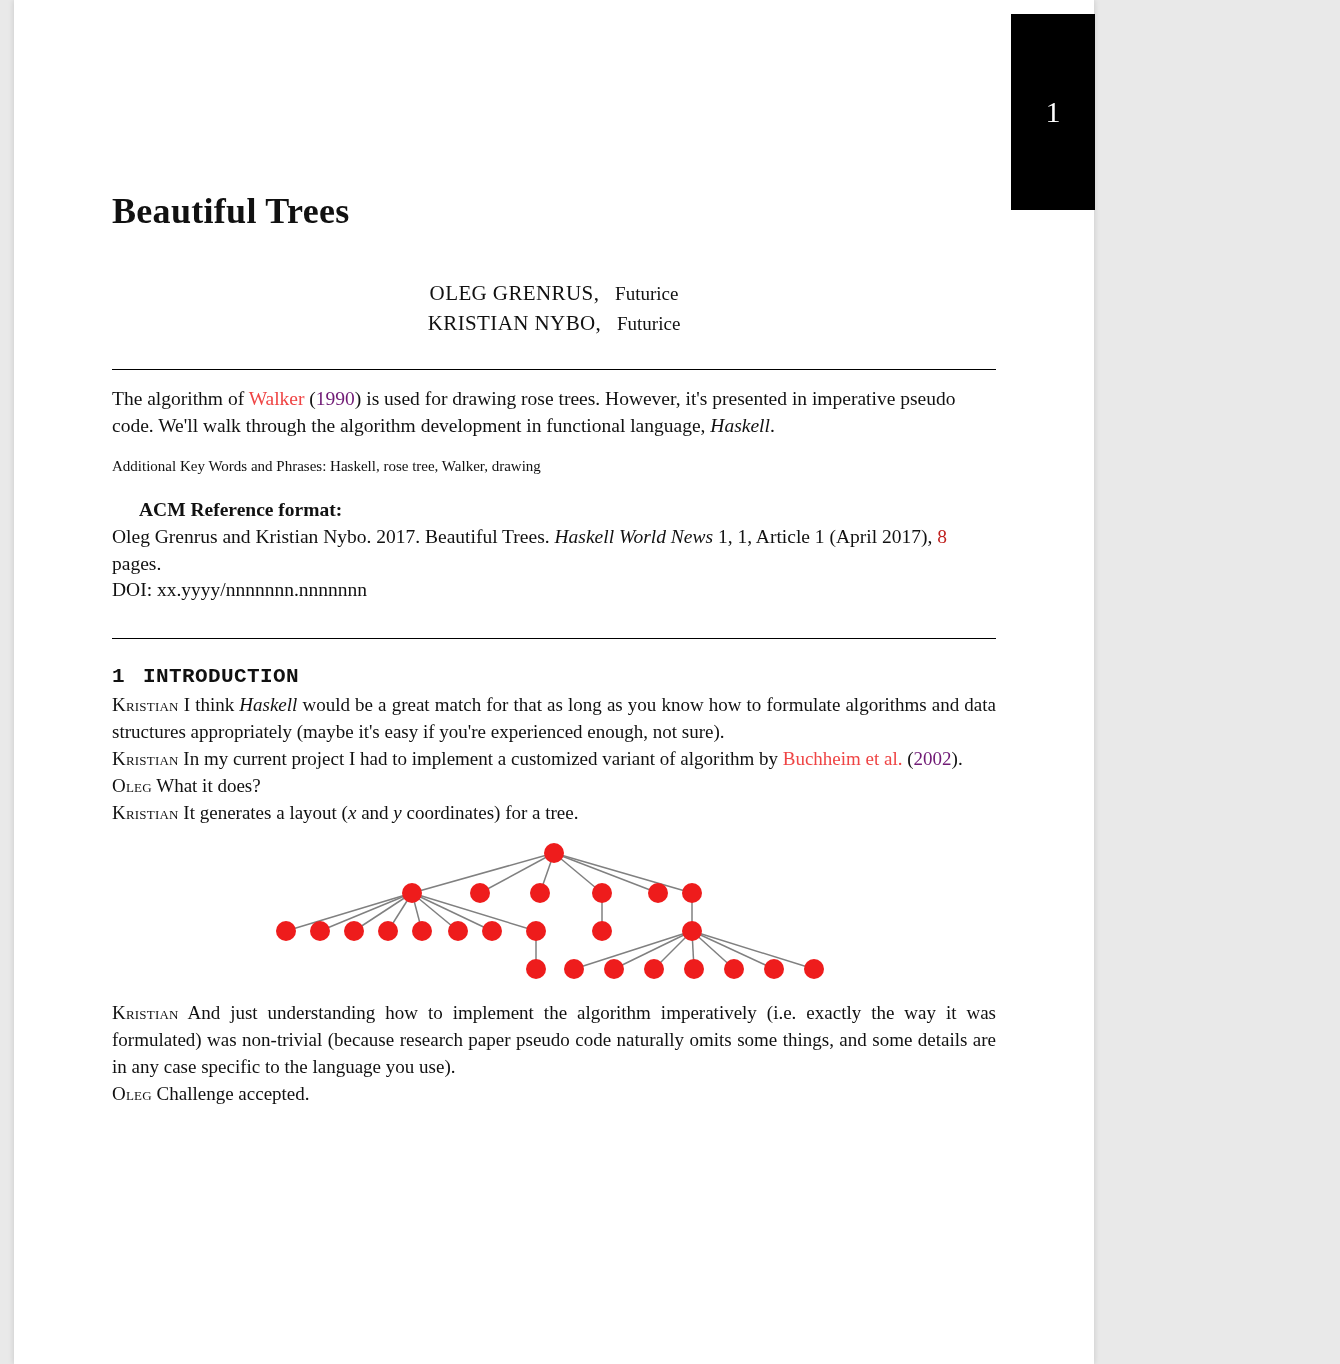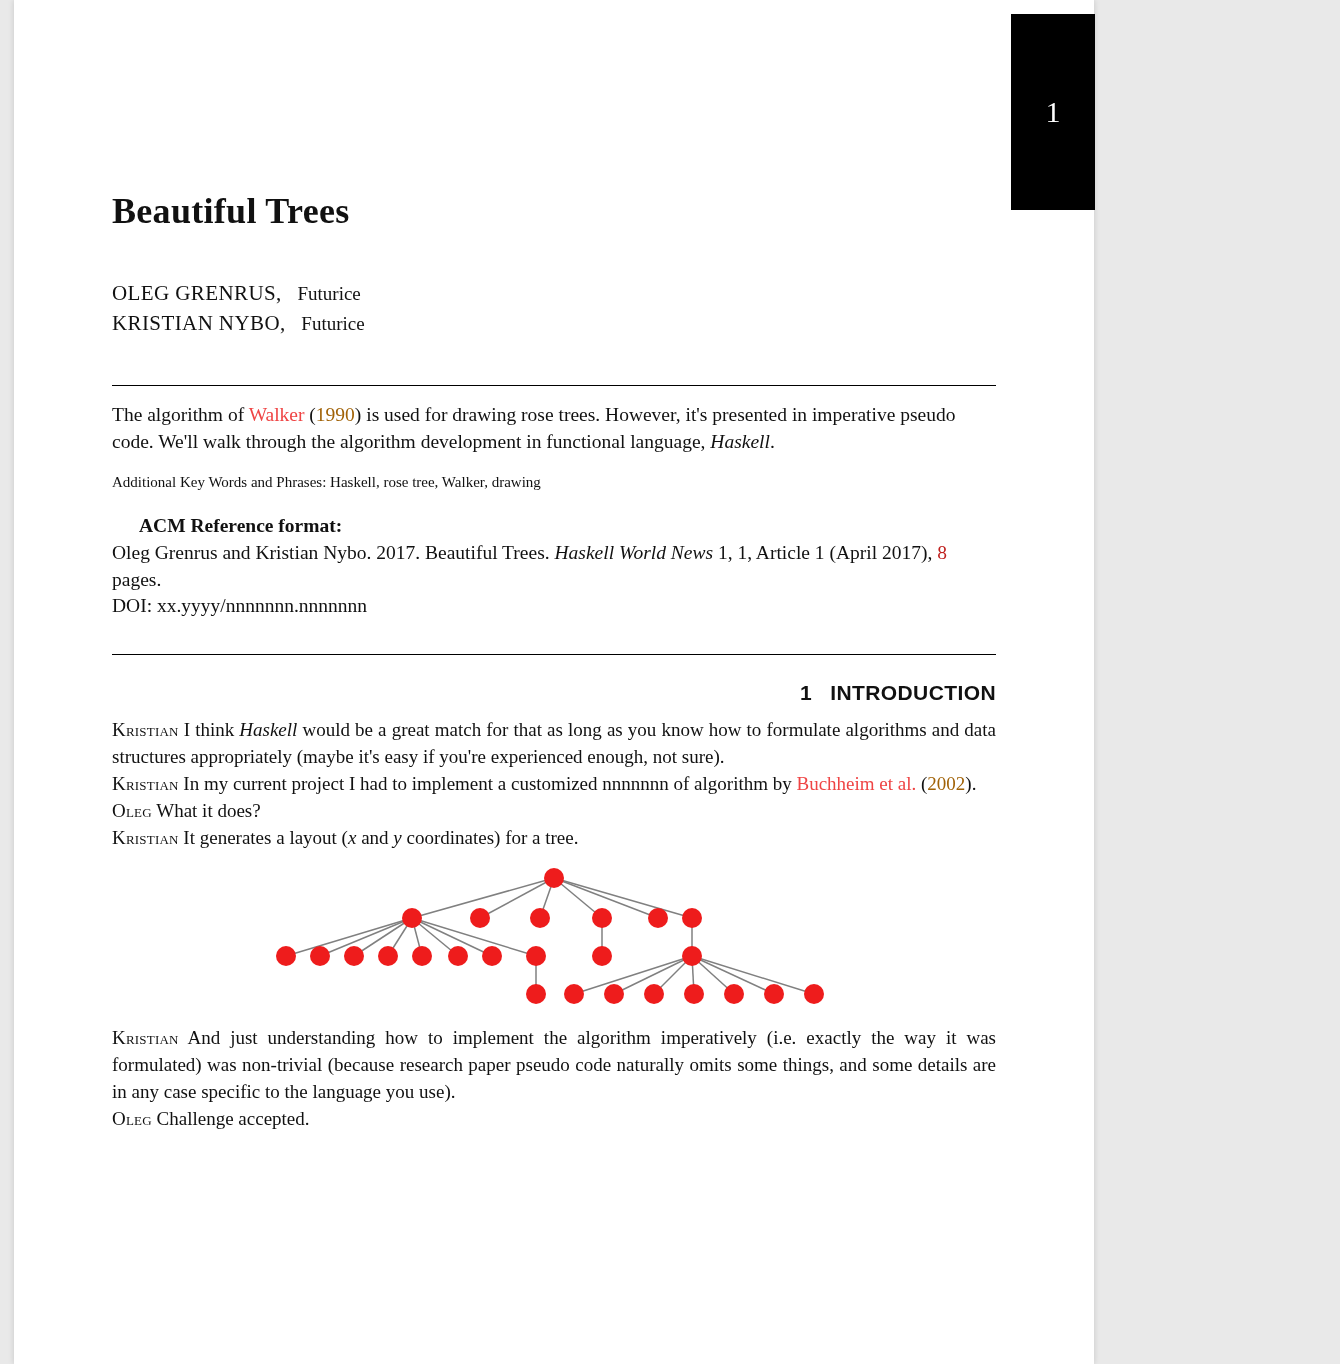--- a/index.html
+++ b/index.html
@@ -38,21 +38,22 @@
   .title {
     font-family: Georgia, serif;
     font-weight: 700;
     font-size: 36px;
     margin: 4px 0 46px 0;
     letter-spacing: 0.3px;
   }
   .authors {
     font-size: 21px;
     line-height: 1.45;
-    margin-bottom: 46px;
+    margin-bottom: 30px;
+    text-align: center;
   }
   .author-name {
     font-family: Georgia, serif;
     letter-spacing: 0.4px;
   }
   .author-aff {
     font-size: 19px;
   }
   hr.rule {
     border: none;
@@ -60,40 +61,39 @@
     margin: 0;
   }
   .abstract-block {
     margin-top: 16px;
     margin-bottom: 18px;
     font-size: 19.5px;
     line-height: 1.38;
   }
   .abstract-block .italic { font-style: italic; }
   .cite-link { color: #ef4444; }
-  .cite-year { color: #a16207; }
+  .cite-year { color: #701a75; }
   .keywords {
     font-size: 15px;
     margin-bottom: 22px;
   }
   .ref-format {
     font-size: 19.5px;
     line-height: 1.38;
     margin-bottom: 34px;
   }
   .ref-format .label { font-weight: 700; margin-left: 27px; }
   .ref-format .italic { font-style: italic; }
   .red-link { color: #c0211f; }
   .sec-heading {
-    font-family: Liberation Sans, sans-serif;
+    font-family: Liberation Mono, monospace;
     font-weight: 700;
     font-size: 21px;
     letter-spacing: 0.4px;
-    margin: 26px 0 12px 0;
-    text-align: right;
+    margin: 26px 0 4px 0;
   }
   .sec-num { margin-right: 18px; }
   .body-text {
     font-size: 19px;
     line-height: 1.42;
     text-align: justify;
     text-justify: inter-word;
   }
   .speaker {
     font-variant: small-caps;
@@ -153,21 +153,21 @@
 
     <div class="sec-heading">
       <span class="sec-num">1</span><span>INTRODUCTION</span>
     </div>
 
     <div class="body-text">
       <span class="speaker">Kristian</span><span> I think </span><span class="math-var">Haskell</span><span> would be a great match for that as long as you know how to formulate algorithms and data structures appropriately (maybe it's easy if you're experienced enough, not sure).</span>
     </div>
 
     <div class="body-text">
-      <span class="speaker">Kristian</span><span> In my current project I had to implement a customized nnnnnnn of algorithm by </span><span class="cite-link">Buchheim et al.</span><span> (</span><span class="cite-year">2002</span><span>).</span>
+      <span class="speaker">Kristian</span><span> In my current project I had to implement a customized variant of algorithm by </span><span class="cite-link">Buchheim et al.</span><span> (</span><span class="cite-year">2002</span><span>).</span>
     </div>
 
     <div class="body-text">
       <span class="speaker">Oleg</span><span> What it does?</span>
     </div>
 
     <div class="body-text">
       <span class="speaker">Kristian</span><span> It generates a layout (</span><span class="math-var">x</span><span> and </span><span class="math-var">y</span><span> coordinates) for a tree.</span>
     </div>
 

